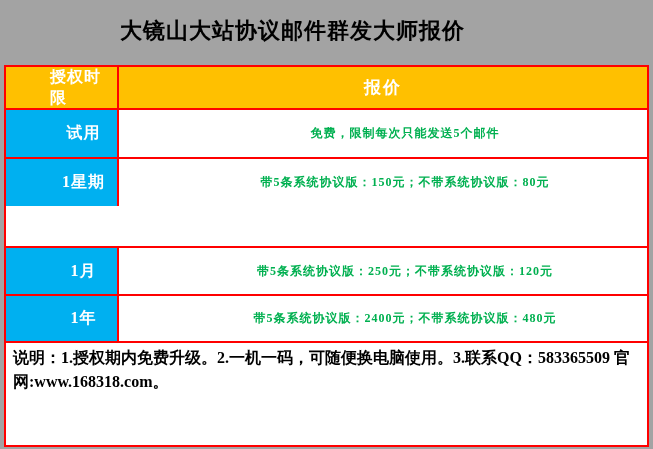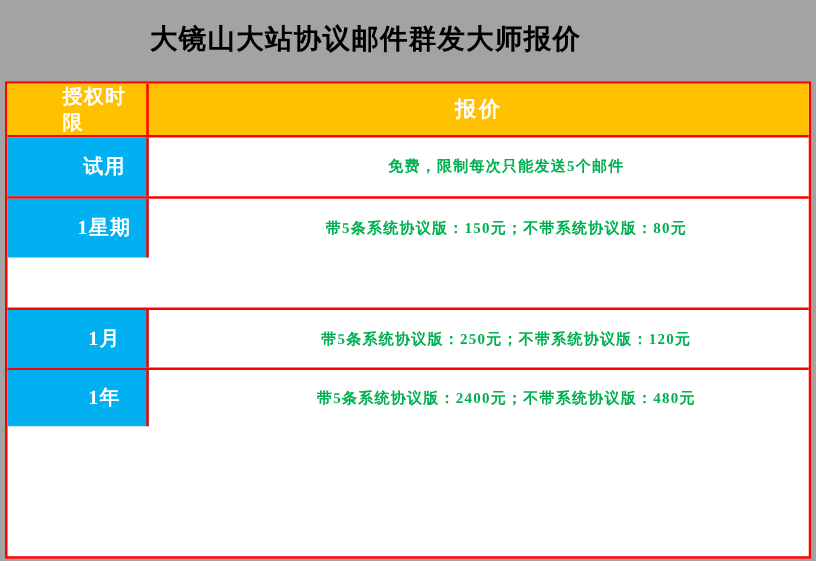--- a/index.html
+++ b/index.html
@@ -138,15 +138,20 @@
       <div class="cell period-col">1月</div>
       <div class="cell price-col">带5条系统协议版：250元；不带系统协议版：120元</div>
     </div>
 
     <div class="row data-row row-year">
       <div class="cell period-col">1年</div>
       <div class="cell price-col">带5条系统协议版：2400元；不带系统协议版：480元</div>
     </div>
 
 
+    <div class="row footer-row">
+      <div class="full-cell">
+        <p class="footer-text">说明：1.授权期内免费升级。2.一机一码，可随便换电脑使用。3.联系QQ：583365509 官网:www.168318.com。</p>
+      </div>
+    </div>
 
   </div>
 </div>
 
 </body></html>

